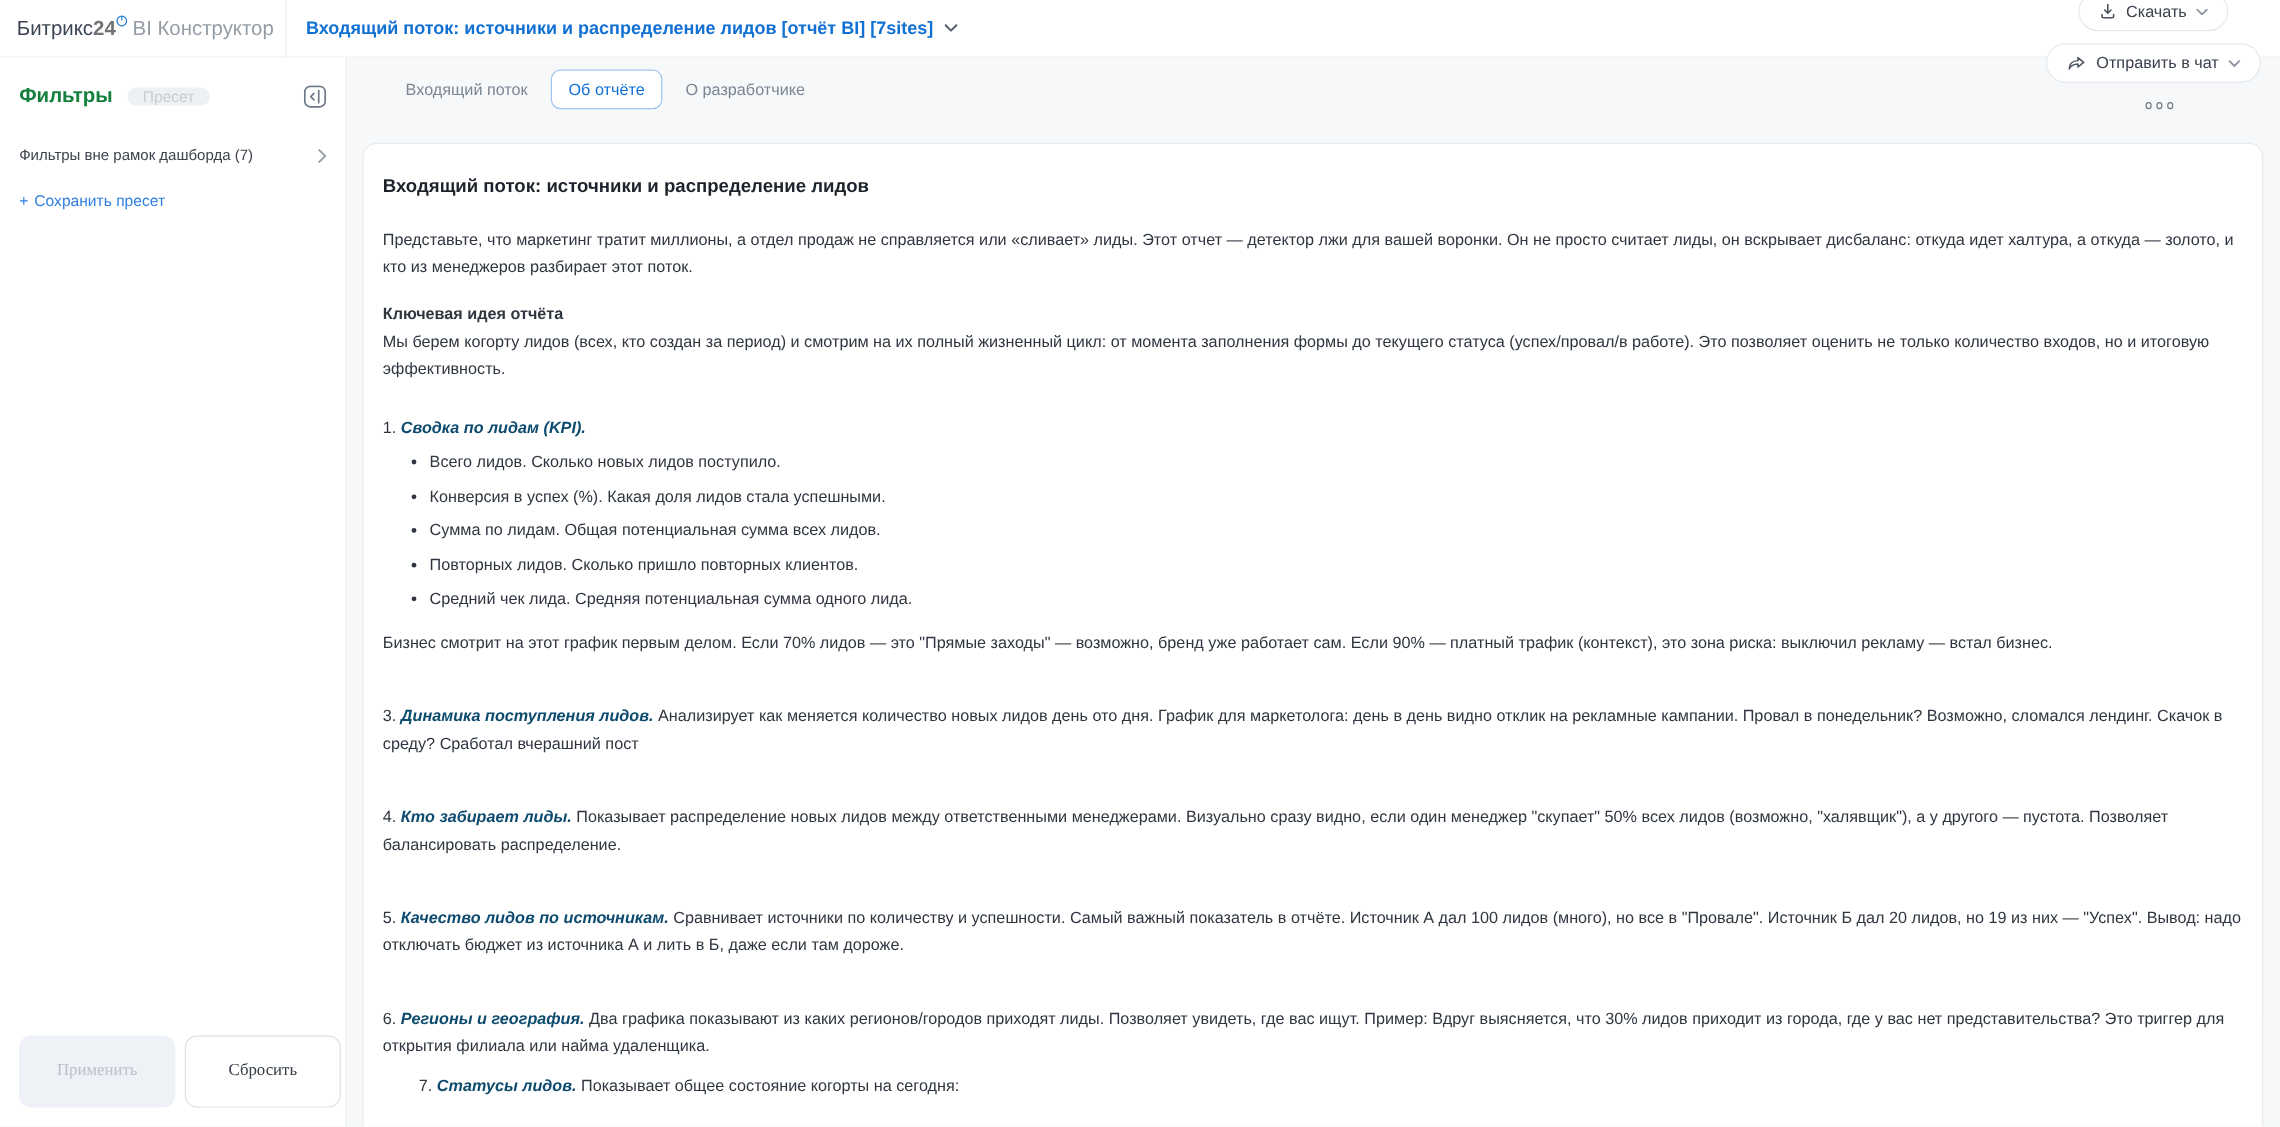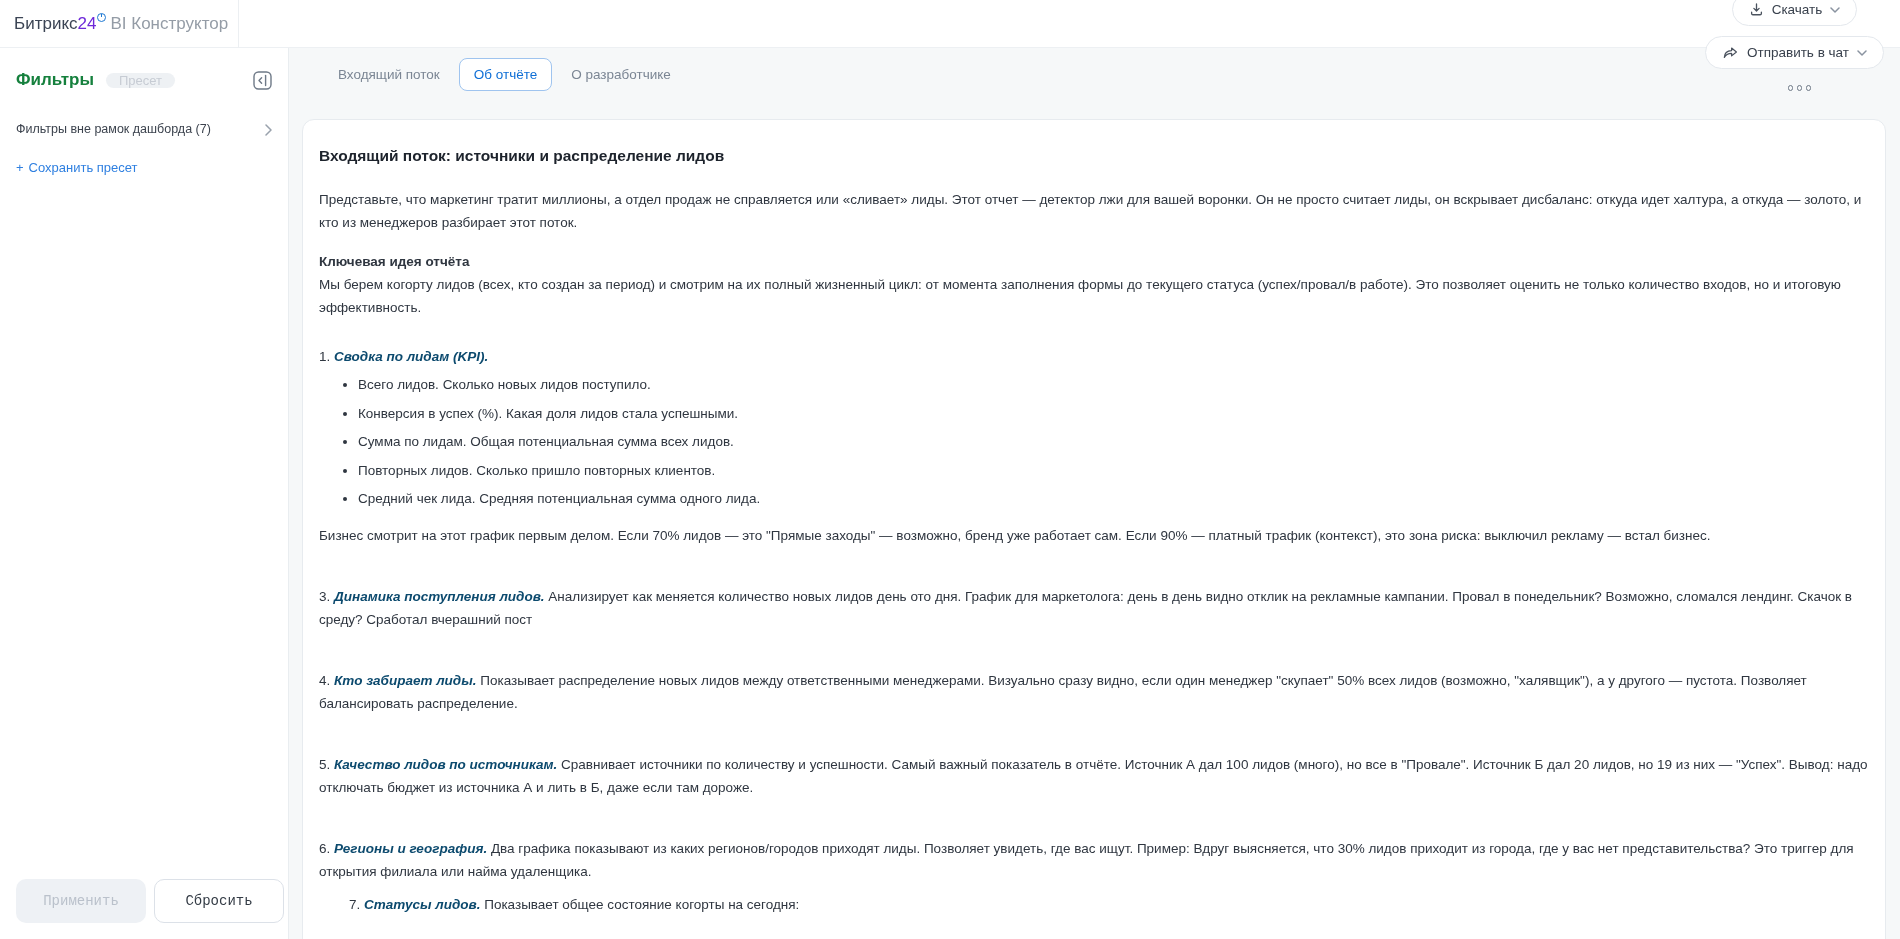--- a/index.html
+++ b/index.html
@@ -11,21 +11,21 @@
   }
   .app { width: 1900px; height: 939px; display: flex; flex-direction: column; overflow: hidden; background:#f6f8f9; }
 
   
   header {
     height: 48px; background: #fff; border-bottom: 1px solid #edf0f3;
     display: flex; align-items: center; flex: 0 0 48px; padding: 0 16px 0 14px;
   }
   .logo { display: flex; align-items: baseline; white-space: nowrap; font-size: 17px; width: 224px; }
   .logo-b { color: #3b4454; font-weight: 500; }
-  .logo-24 { color: #6d28d9; font-weight: 400; text-align: right; }
+  .logo-24 { color: #737373; font-weight: 700; text-align: right; }
   .clock-icon { width: 9px; height: 9px; border: 1.4px solid #1e78d2; border-radius: 50%; display: inline-block; position: relative; top: -7px; margin: 0 4px 0 1px; }
   .clock-icon::after { content:""; position:absolute; left:2.5px; top:0.5px; width:1.3px; height:3.2px; background:#1e78d2; }
   .logo-bi { color: #949ca6; font-weight: 400; }
   .hdr-divider { width: 1px; height: 48px; background: #eceff2; margin-right: 16px; }
   .report-title-wrap { display: flex; align-items: center; gap: 9px; cursor: pointer; min-width: 0; }
   .report-title { color: #1170d3; font-size: 15px; font-weight: 700; white-space: nowrap; }
   .chev { color: #525b68; display: inline-flex; }
   .hdr-actions { margin-left: auto; display: flex; align-items: center; gap: 10px; flex-direction: column; }
   .btn { display: inline-flex; align-items: center; gap: 8px; height: 33px; padding: 0 16px;
          border-radius: 18px; font-size: 13.5px; font-weight: 600; cursor: pointer; border: 1px solid transparent;
@@ -47,21 +47,21 @@
   .sb-head { display: flex; align-items: center; }
   .sb-title { font-size: 17px; font-weight: 700; color: #15803d; }
   .preset-badge { margin-left: 12px; background: #eef1f4; color: #c7ccd4; font-size: 13px;
                   padding: 0 13px; border-radius: 15px; font-weight: 500; }
   .collapse-btn { margin-left: auto; color: #6e7987; cursor: pointer; display: inline-flex; }
   .sb-row { margin-top: 32px; display: flex; align-items: flex-end; cursor: pointer; }
   .sb-row-label { font-size: 12.5px; color: #3c434e; }
   .sb-row .chev-r { margin-left: auto; color: #99a1ac; display: inline-flex; }
   .save-preset { margin-top: 24px; color: #2e7fe0; font-size: 13px; cursor: pointer; display: inline-flex; gap: 5px; align-items: center; }
   .sb-footer { position: absolute; left: 16px; bottom: 16px; display: flex; gap: 8px; }
-  .sb-btn { width: 130px; height: 44px; border-radius: 10px; font-size: 14px; font-family: Liberation Mono, monospace; cursor: pointer; }
+  .sb-btn { width: 130px; height: 60px; border-radius: 10px; font-size: 14px; font-family: Liberation Serif, serif; cursor: pointer; }
   .sb-btn-apply { background: #eef1f5; color: #bac1cb; border: none; cursor: default; }
   .sb-btn-reset { background: #fff; color: #333b45; border: 1px solid #dce1e8; }
 
   
   main { flex: 1; min-width: 0; padding: 10px 14px 0 0; display: flex; flex-direction: column; }
   .tabs { display: flex; align-items: flex-start; gap: 4px; padding-left: 34px; flex: 0 0 auto; }
   .tab { font-size: 13.5px; color: #7b8694; padding: 8px 14px; border-radius: 8px; border: 1px solid transparent; cursor: pointer; white-space: nowrap; }
   .tab.active { color: #0f6fd6; background: #fff; border-color: #9fc4ef; font-weight: 500; }
 
   .card { margin: 28px 0 0 13px; background: #fff; border: 1px solid #e7ebef; border-radius: 12px;
@@ -87,20 +87,28 @@
 <div class="app">
 
   <header>
     <div class="logo">
       <span class="logo-b">Битрикс</span>
         <span class="logo-24">24</span>
         <span class="clock-icon"></span>
         <span class="logo-bi"> BI Конструктор</span>
     </div>
     <div class="hdr-divider"></div>
+    <div class="report-title-wrap">
+      <span class="report-title">Входящий поток: источники и распределение лидов [отчёт BI] [7sites]</span>
+      <span class="chev">
+        <svg width="11" height="7" viewBox="0 0 11 7" fill="none">
+            <path d="M1 1l4.5 4.5L10 1" stroke="#525b68" stroke-width="1.6" stroke-linecap="round" stroke-linejoin="round"></path>
+          </svg>
+      </span>
+    </div>
     <div class="hdr-actions">
       <button class="btn btn-primary-light">
         <span>
           <svg width="15" height="15" viewBox="0 0 16 16" fill="none">
               <path d="M11.2 2.3l2.5 2.5-8.3 8.3-3.2.7.7-3.2 8.3-8.3zM9.8 3.7l2.5 2.5" stroke="#0f6fd6" stroke-width="1.4" stroke-linecap="round" stroke-linejoin="round"></path>
             </svg>
         </span>
         <span>Редактировать</span>
       </button>
       <button class="btn btn-outline">

